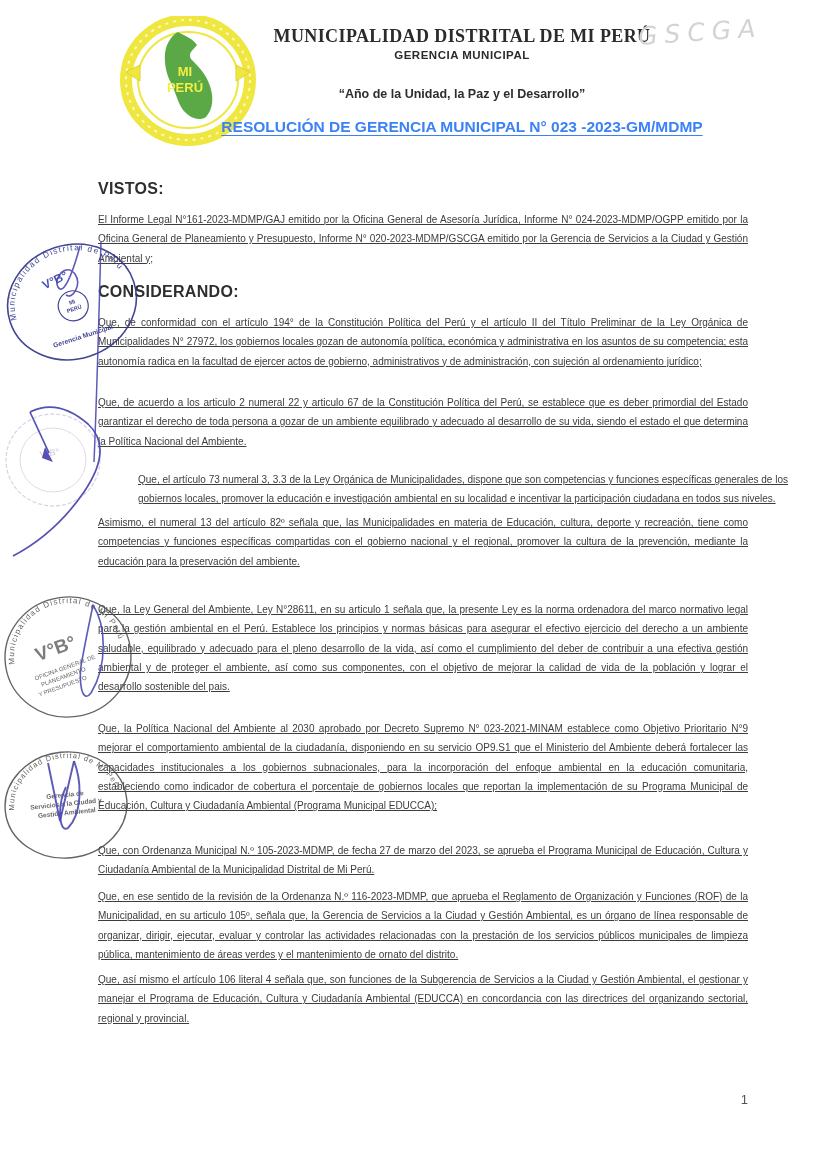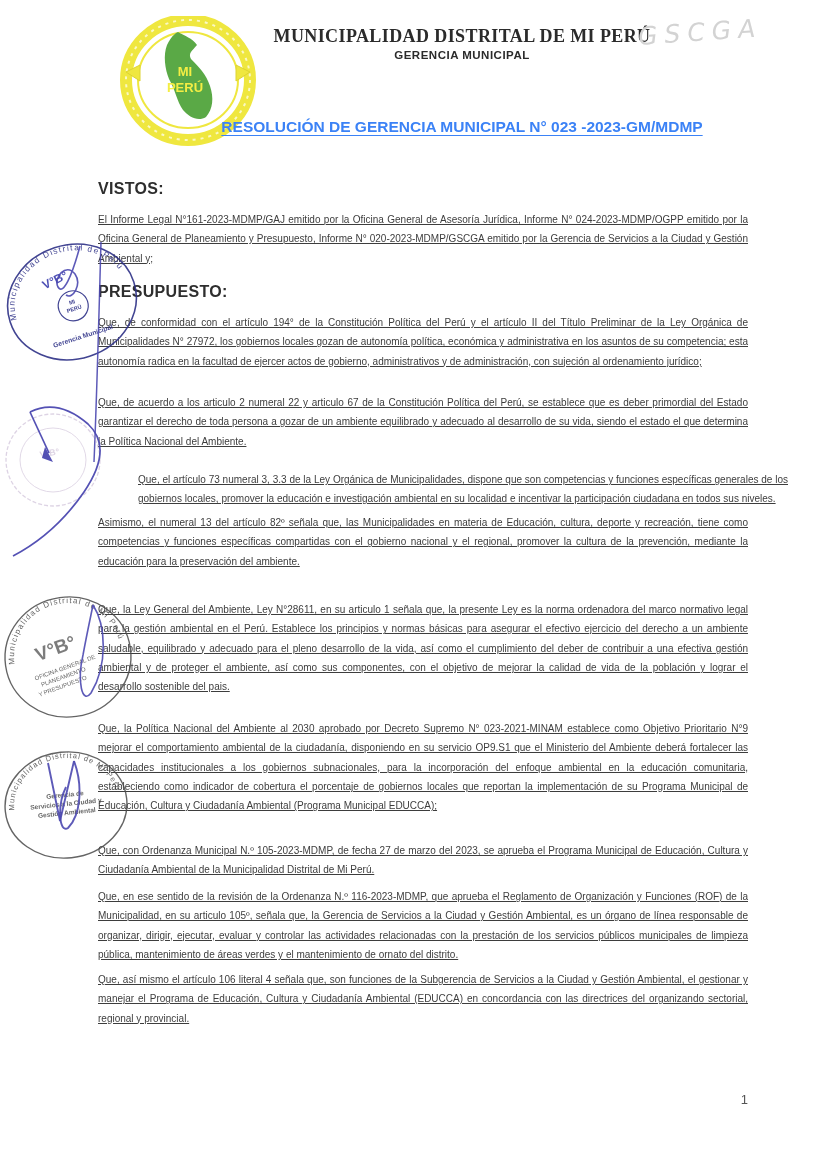--- a/index.html
+++ b/index.html
@@ -52,28 +52,29 @@
     <ellipse cx="70" cy="64" rx="50" ry="48" fill="#ffffff" stroke="#efe73f" stroke-width="2"></ellipse>
     <polygon points="8,56 22,49 22,65" fill="#efe73f" stroke="#ddd432" stroke-width="1"></polygon>
     <polygon points="132,56 118,49 118,65" fill="#efe73f" stroke="#ddd432" stroke-width="1"></polygon>
     <path d="M 60,16 C 67,20 74,22 79,29 C 74,35 70,37 73,43 C 81,51 88,58 92,70 C 96,82 95,93 88,101 C 80,106 71,101 65,94 C 59,86 57,73 51,63 C 47,53 45,39 49,29 C 53,21 56,18 60,16 Z" fill="#5aa946"></path>
     <text x="67" y="60" font-size="13" font-weight="bold" fill="#f4ee44" text-anchor="middle">MI</text>
     <text x="67" y="76" font-size="13" font-weight="bold" fill="#f4ee44" text-anchor="middle">PERÚ</text>
   </svg>
 
   <div class="abs center-block muni-title">MUNICIPALIDAD DISTRITAL DE MI PERÚ</div>
   <div class="abs center-block office-title">GERENCIA MUNICIPAL</div>
+  <div class="abs center-block motto">“Año de la Unidad, la Paz y el Desarrollo”</div>
   <div class="abs center-block resolution-title">RESOLUCIÓN DE GERENCIA MUNICIPAL N° 023 -2023-GM/MDMP</div>
 
   <div class="abs pencil-note">GSCGA</div>
 
 
   <div class="abs label" style="top:180px;">VISTOS:</div>
   <div class="abs para" style="top:210px;">El Informe Legal N°161-2023-MDMP/GAJ emitido por la Oficina General de Asesoría Jurídica, Informe N° 024-2023-MDMP/OGPP emitido por la Oficina General de Planeamiento y Presupuesto, Informe N° 020-2023-MDMP/GSCGA emitido por la Gerencia de Servicios a la Ciudad y Gestión Ambiental y;</div>
-  <div class="abs label" style="top:283px;">PRESUPUESTO:</div>
+  <div class="abs label" style="top:283px;">CONSIDERANDO:</div>
 
   <div class="abs para" style="top:313px;">Que, de conformidad con el artículo 194° de la Constitución Política del Perú y el artículo II del Título Preliminar de la Ley Orgánica de Municipalidades N° 27972, los gobiernos locales gozan de autonomía política, económica y administrativa en los asuntos de su competencia; esta autonomía radica en la facultad de ejercer actos de gobierno, administrativos y de administración, con sujeción al ordenamiento jurídico;</div>
   <div class="abs para" style="top:393px;">Que, de acuerdo a los articulo 2 numeral 22 y articulo 67 de la Constitución Política del Perú, se establece que es deber primordial del Estado garantizar el derecho de toda persona a gozar de un ambiente equilibrado y adecuado al desarrollo de su vida, siendo el estado el que determina la Política Nacional del Ambiente.</div>
   <div class="abs para" style="top:470px;margin-left:40px;">Que, el artículo 73 numeral 3, 3.3 de la Ley Orgánica de Municipalidades, dispone que son competencias y funciones específicas generales de los gobiernos locales, promover la educación e investigación ambiental en su localidad e incentivar la participación ciudadana en todos sus niveles.</div>
   <div class="abs para" style="top:513px;">Asimismo, el numeral 13 del artículo 82º señala que, las Municipalidades en materia de Educación, cultura, deporte y recreación, tiene como competencias y funciones específicas compartidas con el gobierno nacional y el regional, promover la cultura de la prevención, mediante la educación para la preservación del ambiente.</div>
   <div class="abs para" style="top:600px;">Que, la Ley General del Ambiente, Ley N°28611, en su articulo 1 señala que, la presente Ley es la norma ordenadora del marco normativo legal para la gestión ambiental en el Perú. Establece los principios y normas básicas para asegurar el efectivo ejercicio del derecho a un ambiente saludable, equilibrado y adecuado para el pleno desarrollo de la vida, así como el cumplimiento del deber de contribuir a una efectiva gestión ambiental y de proteger el ambiente, así como sus componentes, con el objetivo de mejorar la calidad de vida de la población y lograr el desarrollo sostenible del pais.</div>
   <div class="abs para" style="top:719px;">Que, la Política Nacional del Ambiente al 2030 aprobado por Decreto Supremo N° 023-2021-MINAM establece como Objetivo Prioritario N°9 mejorar el comportamiento ambiental de la ciudadanía, disponiendo en su servicio OP9.S1 que el Ministerio del Ambiente deberá fortalecer las capacidades institucionales a los gobiernos subnacionales, para la incorporación del enfoque ambiental en la educación comunitaria, estableciendo como indicador de cobertura el porcentaje de gobiernos locales que reportan la implementación de su Programa Municipal de Educación, Cultura y Ciudadanía Ambiental (Programa Municipal EDUCCA);</div>
   <div class="abs para" style="top:841px;">Que, con Ordenanza Municipal N.º 105-2023-MDMP, de fecha 27 de marzo del 2023, se aprueba el Programa Municipal de Educación, Cultura y Ciudadanía Ambiental de la Municipalidad Distrital de Mi Perú.</div>
   <div class="abs para" style="top:887px;">Que, en ese sentido de la revisión de la Ordenanza N.º 116-2023-MDMP, que aprueba el Reglamento de Organización y Funciones (ROF) de la Municipalidad, en su articulo 105º, señala que, la Gerencia de Servicios a la Ciudad y Gestión Ambiental, es un órgano de línea responsable de organizar, dirigir, ejecutar, evaluar y controlar las actividades relacionadas con la prestación de los servicios públicos municipales de limpieza pública, mantenimiento de áreas verdes y el mantenimiento de ornato del distrito.</div>
   <div class="abs para" style="top:970px;">Que, así mismo el artículo 106 literal 4 señala que, son funciones de la Subgerencia de Servicios a la Ciudad y Gestión Ambiental, el gestionar y manejar el Programa de Educación, Cultura y Ciudadanía Ambiental (EDUCCA) en concordancia con las directrices del organizando sectorial, regional y provincial.</div>

